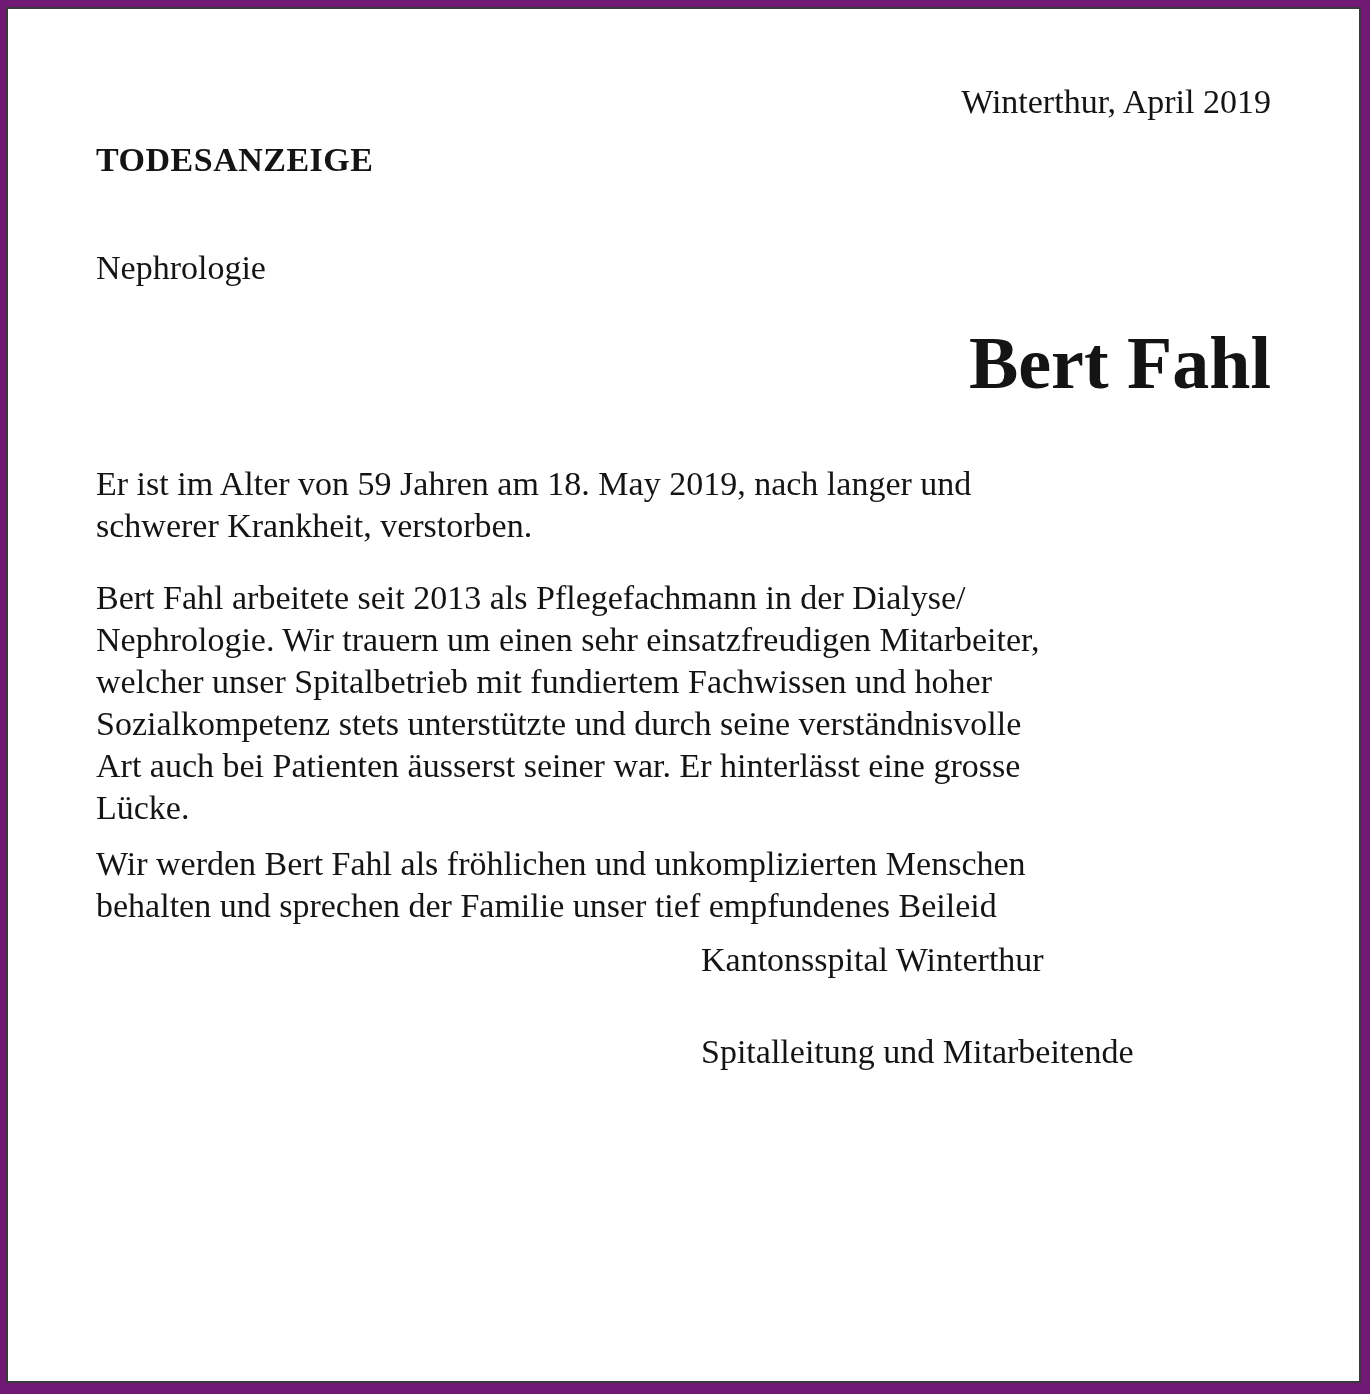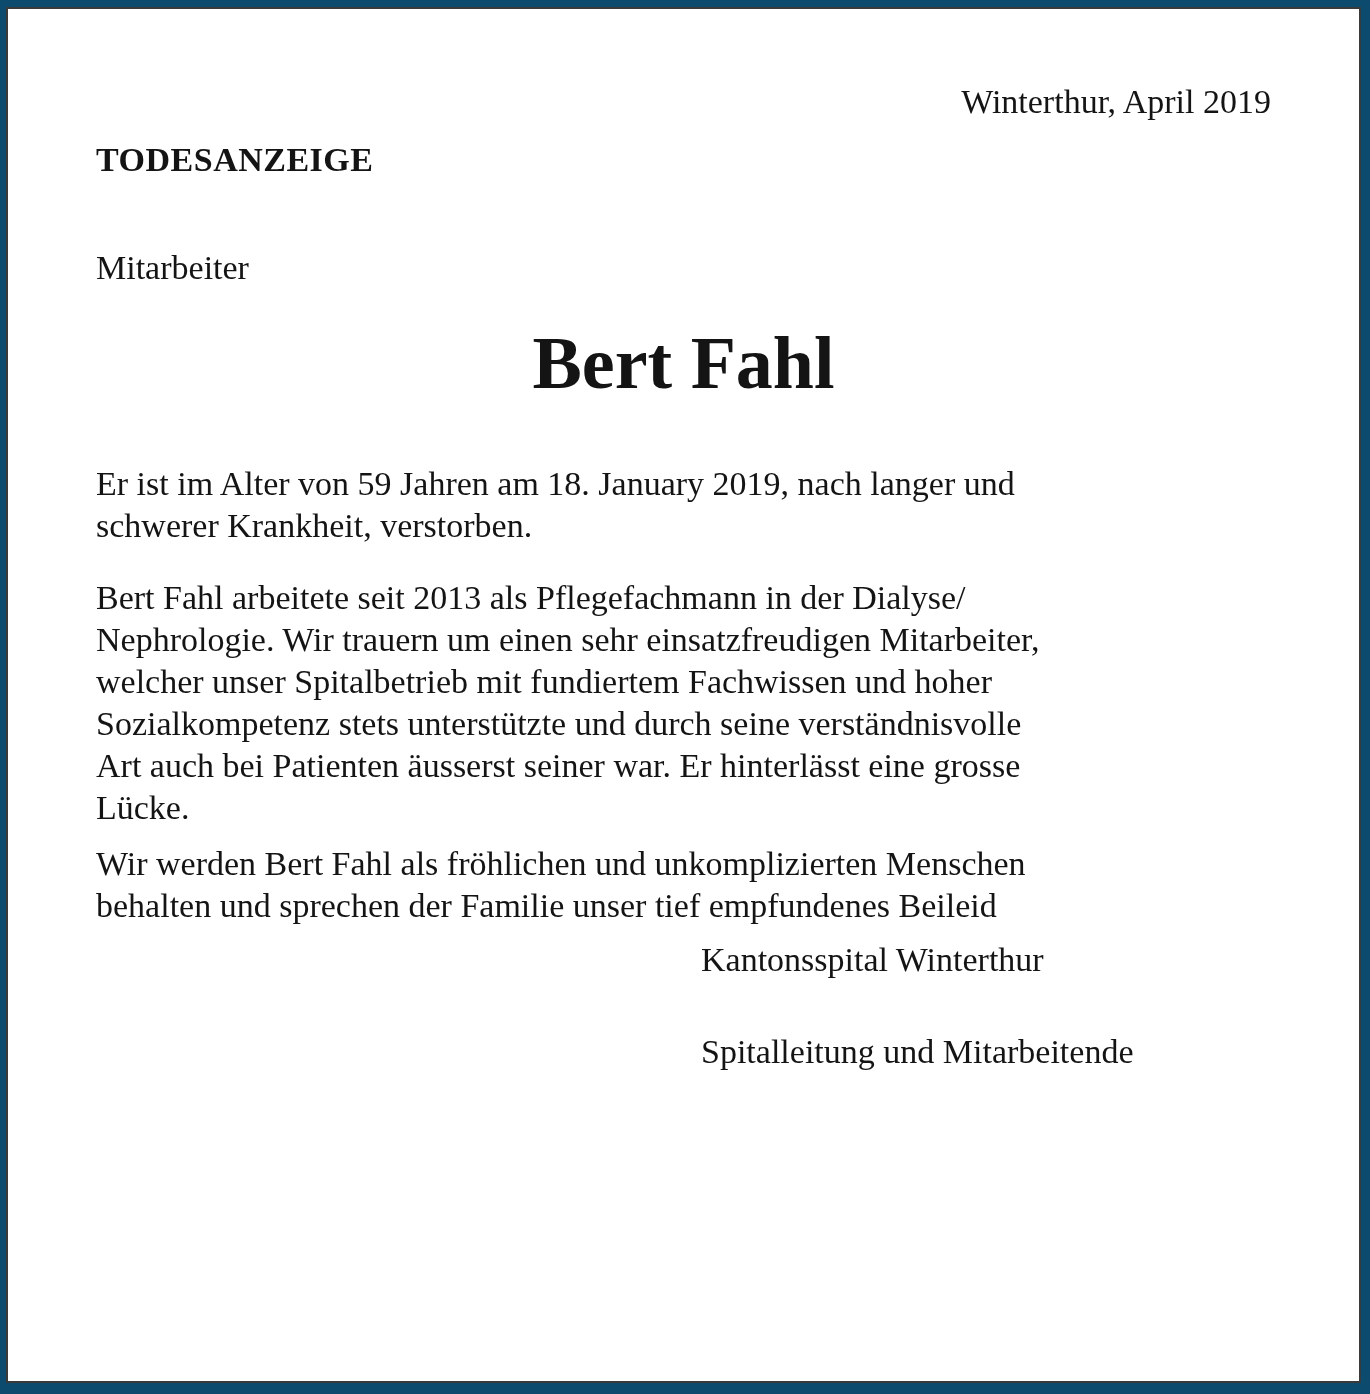--- a/index.html
+++ b/index.html
@@ -42,21 +42,21 @@
   }
   .intro {
     margin-top: 66px;
   }
   .name {
     margin-top: 34px;
     height: 80px;
     line-height: 80px;
     font-size: 74px;
     font-weight: bold;
-    text-align: center;
+    text-align: right;
     white-space: nowrap;
   }
   .p1 { margin-top: 60px; }
   .p2 { margin-top: 30px; }
   .p3 { margin-top: 30px; }
   .p4 { margin-top: 14px; }
   .line {
     white-space: nowrap;
   }
   .sig-org {
@@ -66,35 +66,35 @@
   }
   .sig-signers {
     margin-top: 50px;
     margin-left: 605px;
     white-space: nowrap;
   }
 </style>
 </head>
 <body>
 
-<div class="frame" style="background: #0c4a6e;">
+<div class="frame" style="background: #701a75;">
   <div class="page" style="background: rgb(255, 255, 255); border-color: rgb(58, 58, 58); color: rgb(20, 20, 20);">
 
     <div class="dateline">Winterthur, April 2019</div>
 
     <div class="doc-title">TODESANZEIGE</div>
 
     <div class="intro">
-      <div class="line">Mitarbeiter</div>
+      <div class="line">Nephrologie</div>
     </div>
 
     <div class="name">Bert Fahl</div>
 
     <div class="p1">
-      <div class="line">Er ist im Alter von 59 Jahren am 18. January 2019, nach langer und</div>
+      <div class="line">Er ist im Alter von 59 Jahren am 18. May 2019, nach langer und</div>
       <div class="line">schwerer Krankheit, verstorben.</div>
     </div>
 
 
     <div class="p3">
       <div class="line">Bert Fahl arbeitete seit 2013 als Pflegefachmann in der Dialyse/</div>
       <div class="line">Nephrologie. Wir trauern um einen sehr einsatzfreudigen Mitarbeiter,</div>
       <div class="line">welcher unser Spitalbetrieb mit fundiertem Fachwissen und hoher</div>
       <div class="line">Sozialkompetenz stets unterstützte und durch seine verständnisvolle</div>
       <div class="line">Art auch bei Patienten äusserst seiner war. Er hinterlässt eine grosse</div>

